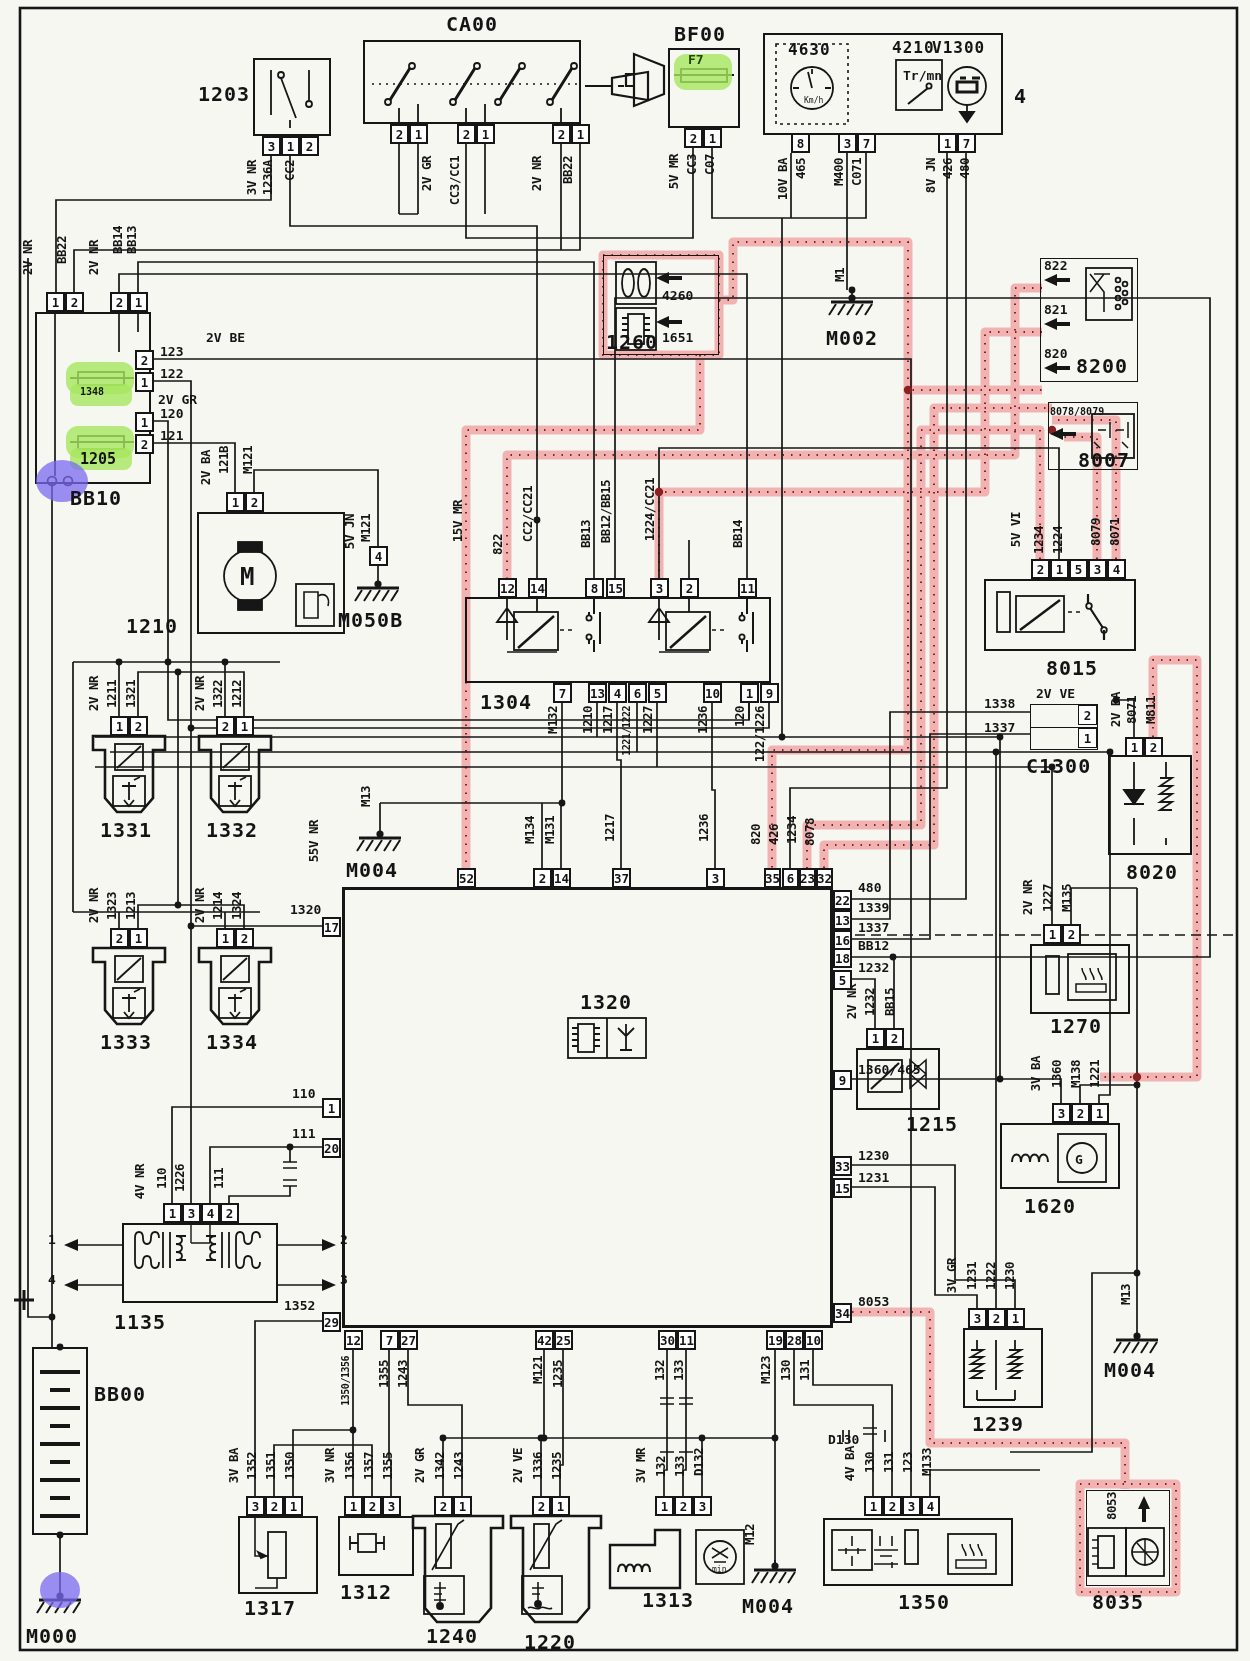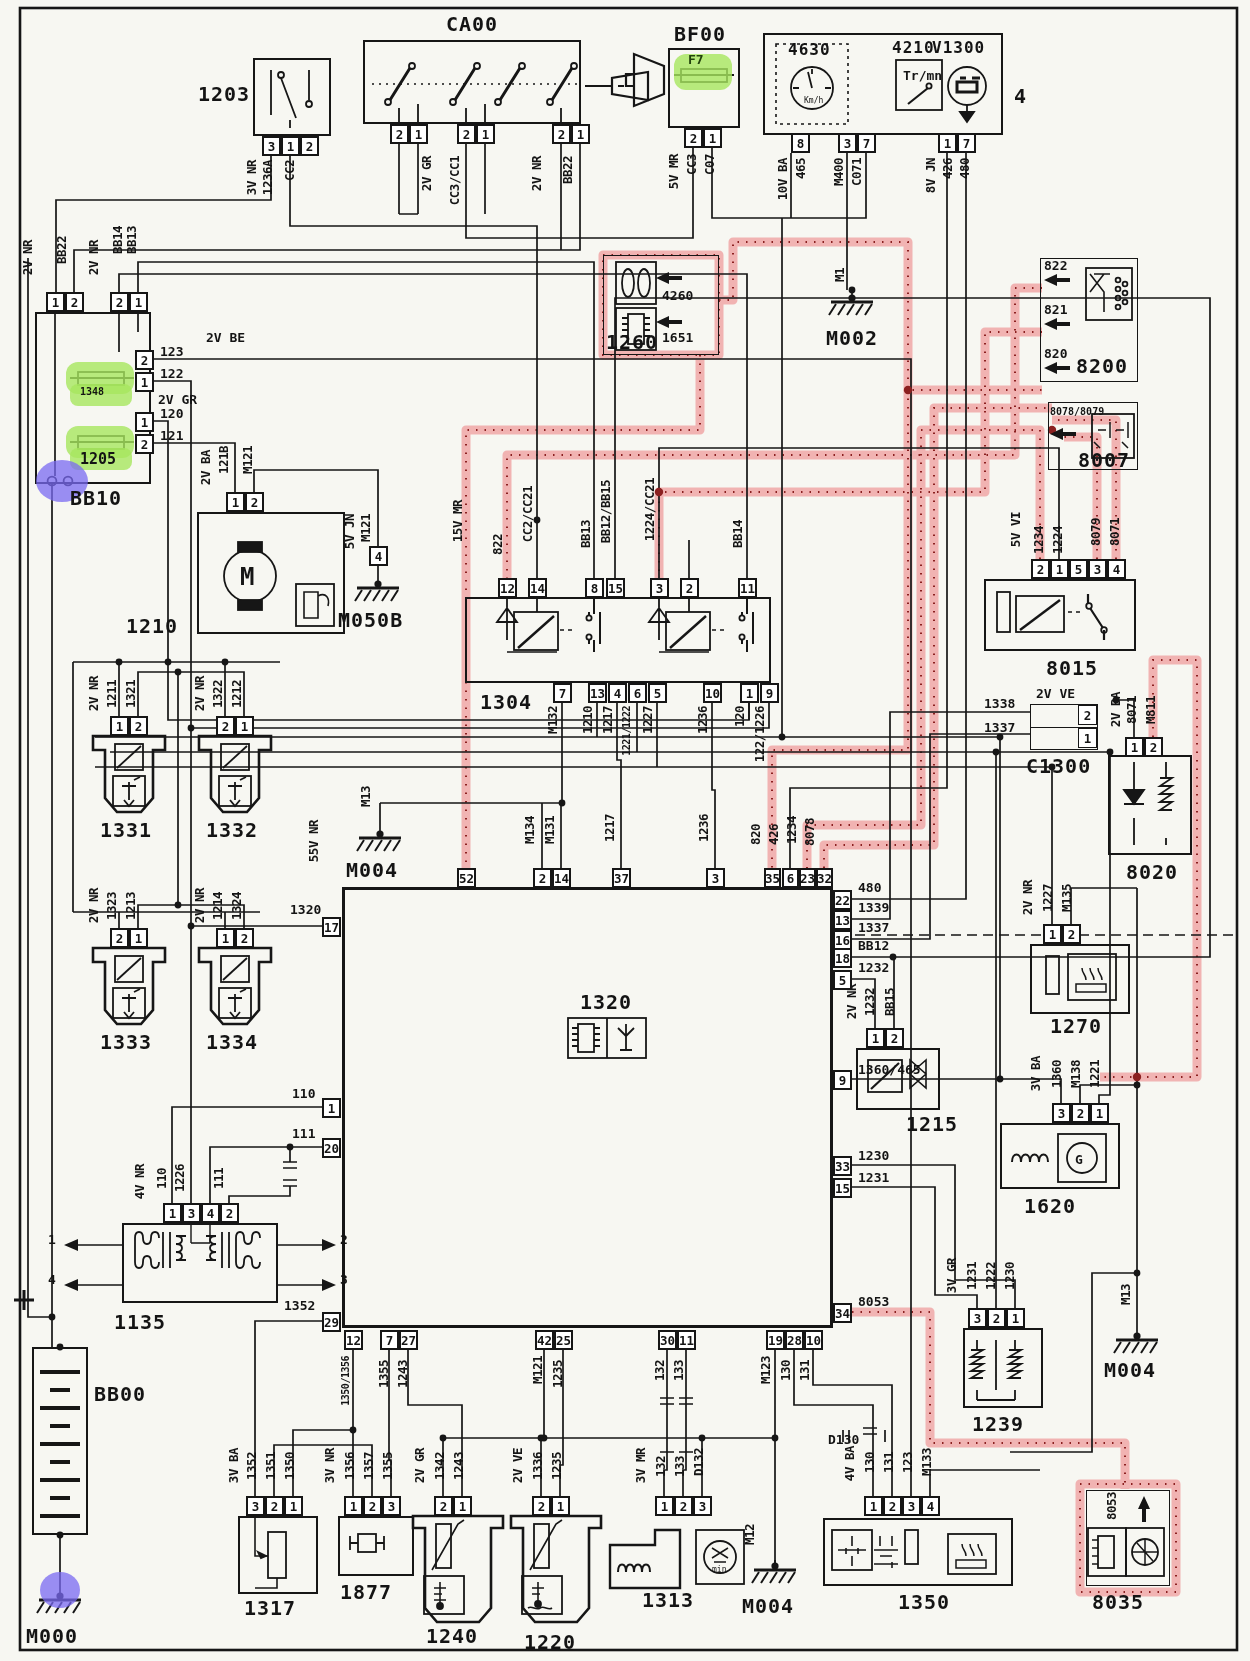--- a/index.html
+++ b/index.html
@@ -557,21 +557,21 @@
 <div class="big" style="left:862px;top:1112px;margin-left:44px;">1215</div>
 <div class="big" style="left:1050px;top:1014px;">1270</div>
 <div class="big" style="left:1024px;top:1194px;">1620</div>
 <div class="big" style="left:972px;top:1412px;">1239</div>
 <div class="big" style="left:1104px;top:1358px;">M004</div>
 <div class="big" style="left:1092px;top:1590px;">8035</div>
 <div class="big" style="left:114px;top:1310px;">1135</div>
 <div class="big" style="left:94px;top:1382px;">BB00</div>
 <div class="big" style="left:26px;top:1624px;">M000</div>
 <div class="big" style="left:244px;top:1596px;">1317</div>
-<div class="big" style="left:340px;top:1580px;">1877</div>
+<div class="big" style="left:340px;top:1580px;">1312</div>
 <div class="big" style="left:426px;top:1624px;">1240</div>
 <div class="big" style="left:524px;top:1630px;">1220</div>
 <div class="big" style="left:642px;top:1588px;">1313</div>
 <div class="big" style="left:742px;top:1594px;">M004</div>
 <div class="big" style="left:898px;top:1590px;">1350</div>
 
 <div class="vl" style="left:244px;top:160px;">3V NR</div>
 <div class="vl" style="left:260px;top:160px;">1236A</div>
 <div class="vl" style="left:282px;top:160px;">CC2</div>
 <div class="vl" style="left:419px;top:156px;">2V GR</div>

